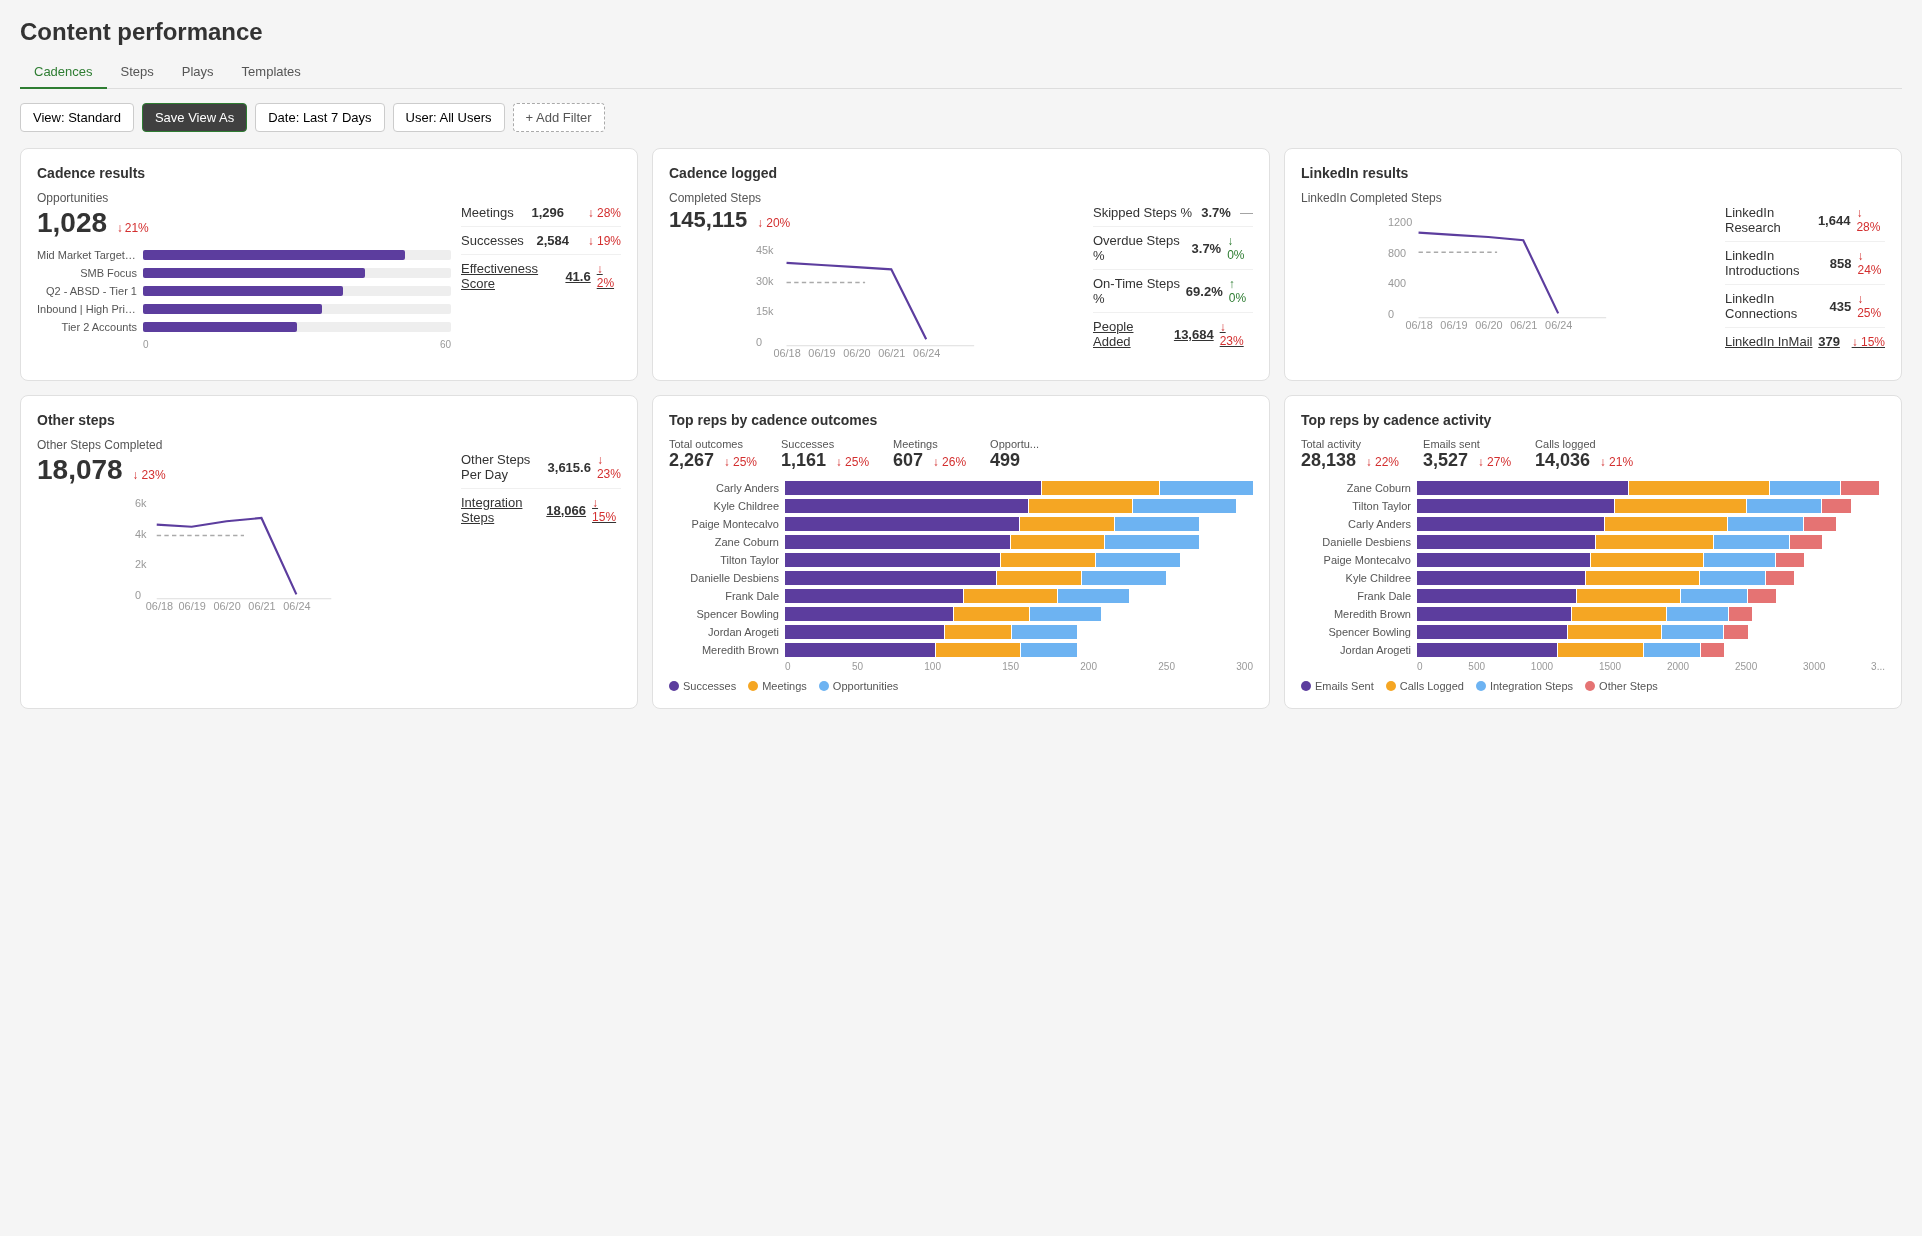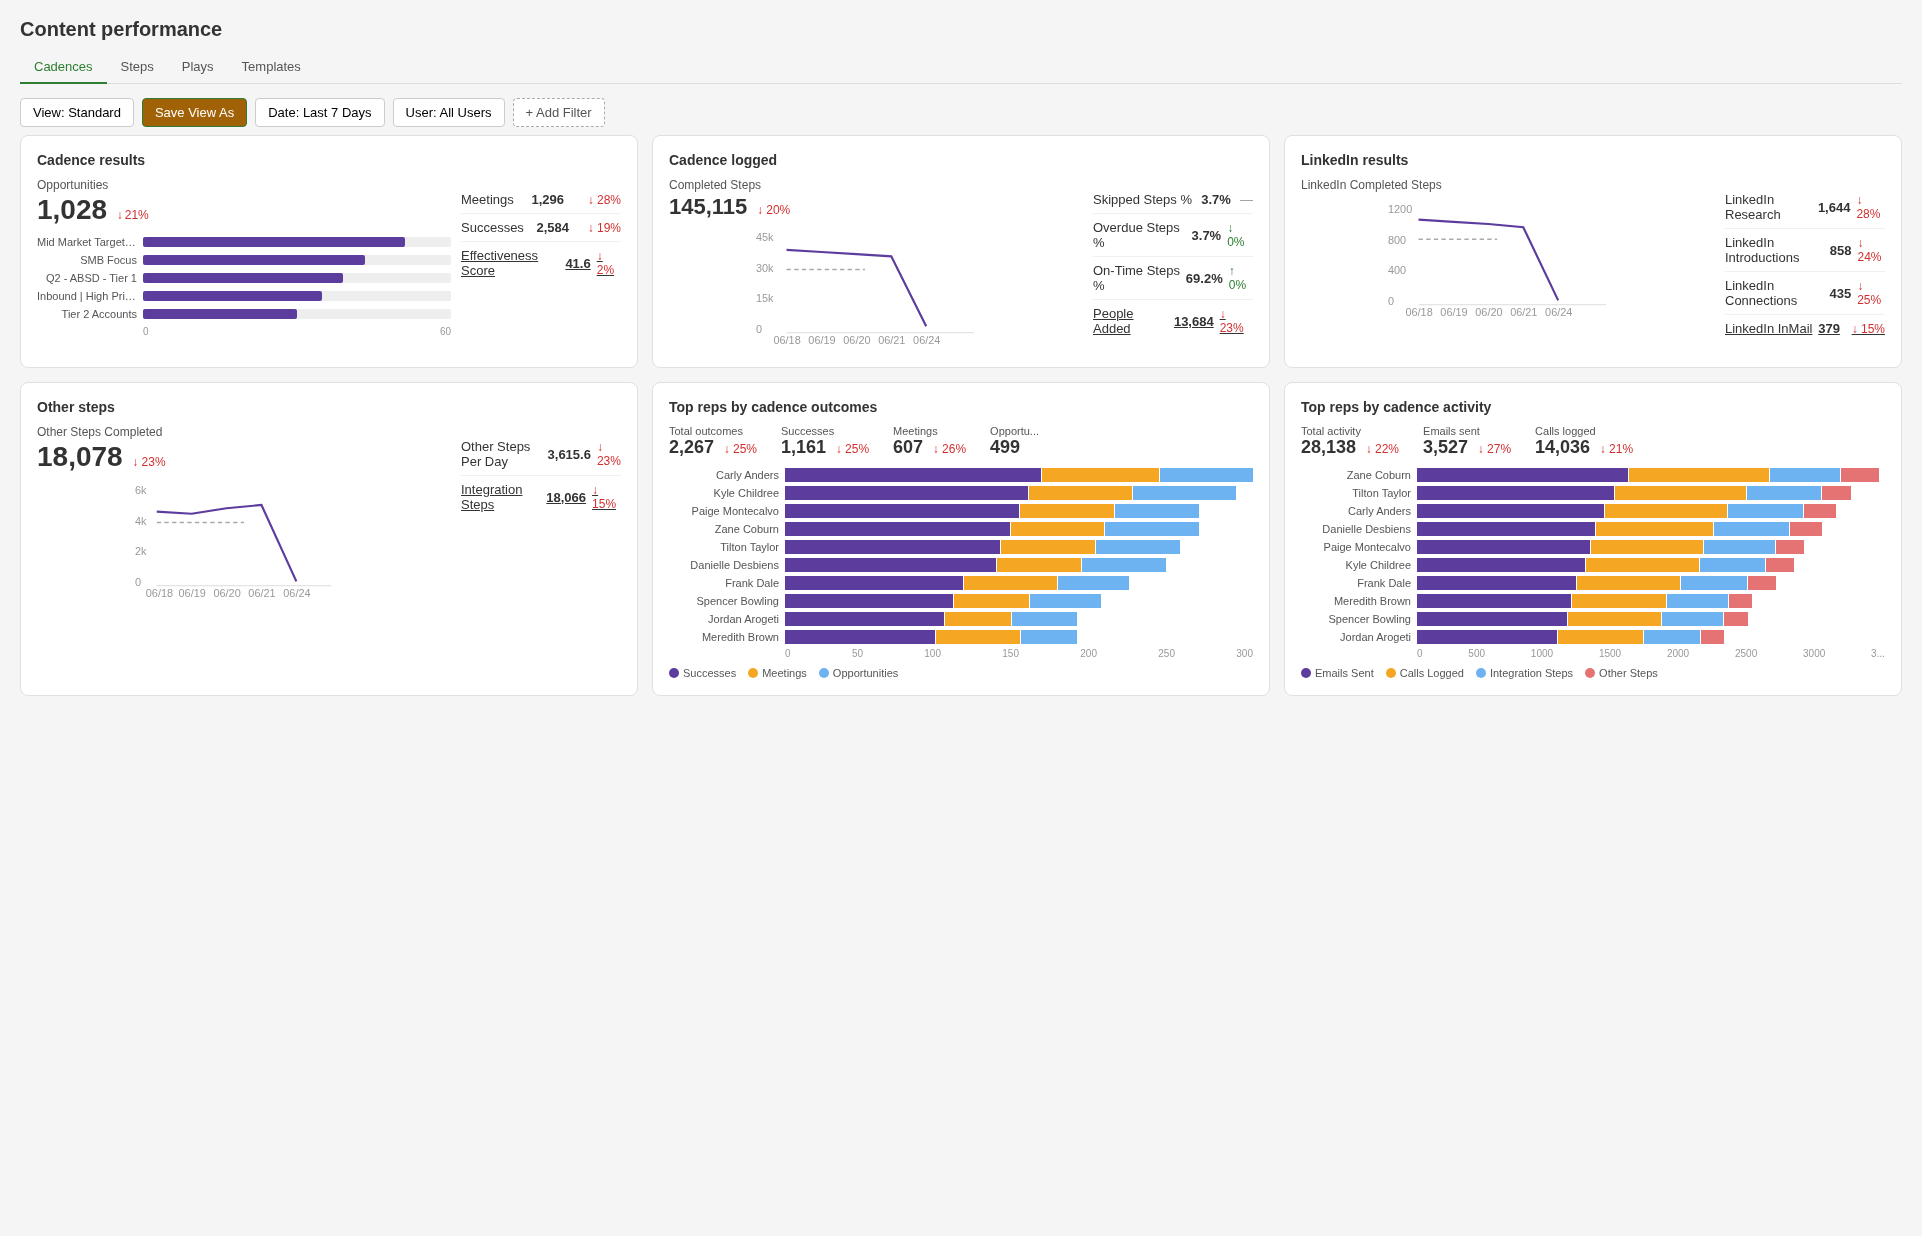--- a/index.html
+++ b/index.html
@@ -1,24 +1,24 @@
 <!DOCTYPE html>
 <html><head>
   <meta charset="utf-8">
   <style>
     * { box-sizing: border-box; margin: 0; padding: 0; }
     body { font-family: -apple-system, BlinkMacSystemFont, 'Segoe UI', sans-serif; background: #f5f5f5; color: #333; font-size: 13px; }
     .page { padding: 18px 20px; }
-    h1 { font-size: 20px; font-weight: 600; margin-bottom: 10px; }
+    h1 { font-size: 24px; font-weight: 600; margin-bottom: 10px; }
     .tabs { display: flex; gap: 0; border-bottom: 1px solid #ddd; margin-bottom: 14px; }
     .tab { padding: 8px 14px; cursor: pointer; font-size: 13px; color: #555; text-decoration: none; border-bottom: 2px solid transparent; margin-bottom: -1px; }
     .tab.active { color: #2e7d32; border-bottom: 2px solid #2e7d32; font-weight: 500; }
-    .toolbar { display: flex; align-items: center; gap: 8px; margin-bottom: 8px; }
+    .toolbar { display: flex; align-items: center; gap: 8px; margin-bottom: 16px; }
     .btn { padding: 6px 12px; border-radius: 4px; border: 1px solid #ccc; background: #fff; cursor: pointer; font-size: 13px; display: flex; align-items: center; gap: 4px; }
-    .btn-green { background: #a16207; color: #fff; border-color: #2e7d32; font-weight: 500; }
+    .btn-green { background: #404040; color: #fff; border-color: #2e7d32; font-weight: 500; }
     .btn-add { border: 1px dashed #aaa; color: #555; }
     .grid-top { display: grid; grid-template-columns: 1fr 1fr 1fr; gap: 14px; margin-bottom: 14px; border-radius: 23px; }
     .grid-bot { display: grid; grid-template-columns: 1fr 1fr 1fr; gap: 14px; }
     .card { background: #fff; border-radius: 8px; padding: 16px; border: 1px solid #e0e0e0; }
     .card-title { font-size: 14px; font-weight: 600; margin-bottom: 10px; }
     .metric-label { font-size: 12px; color: #555; margin-bottom: 2px; }
     .metric-big { font-size: 28px; font-weight: 700; display: inline-block; }
     .metric-change { font-size: 12px; display: inline-flex; align-items: center; gap: 2px; margin-left: 6px; }
     .red { color: #d32f2f; }
     .green { color: #2e7d32; }

